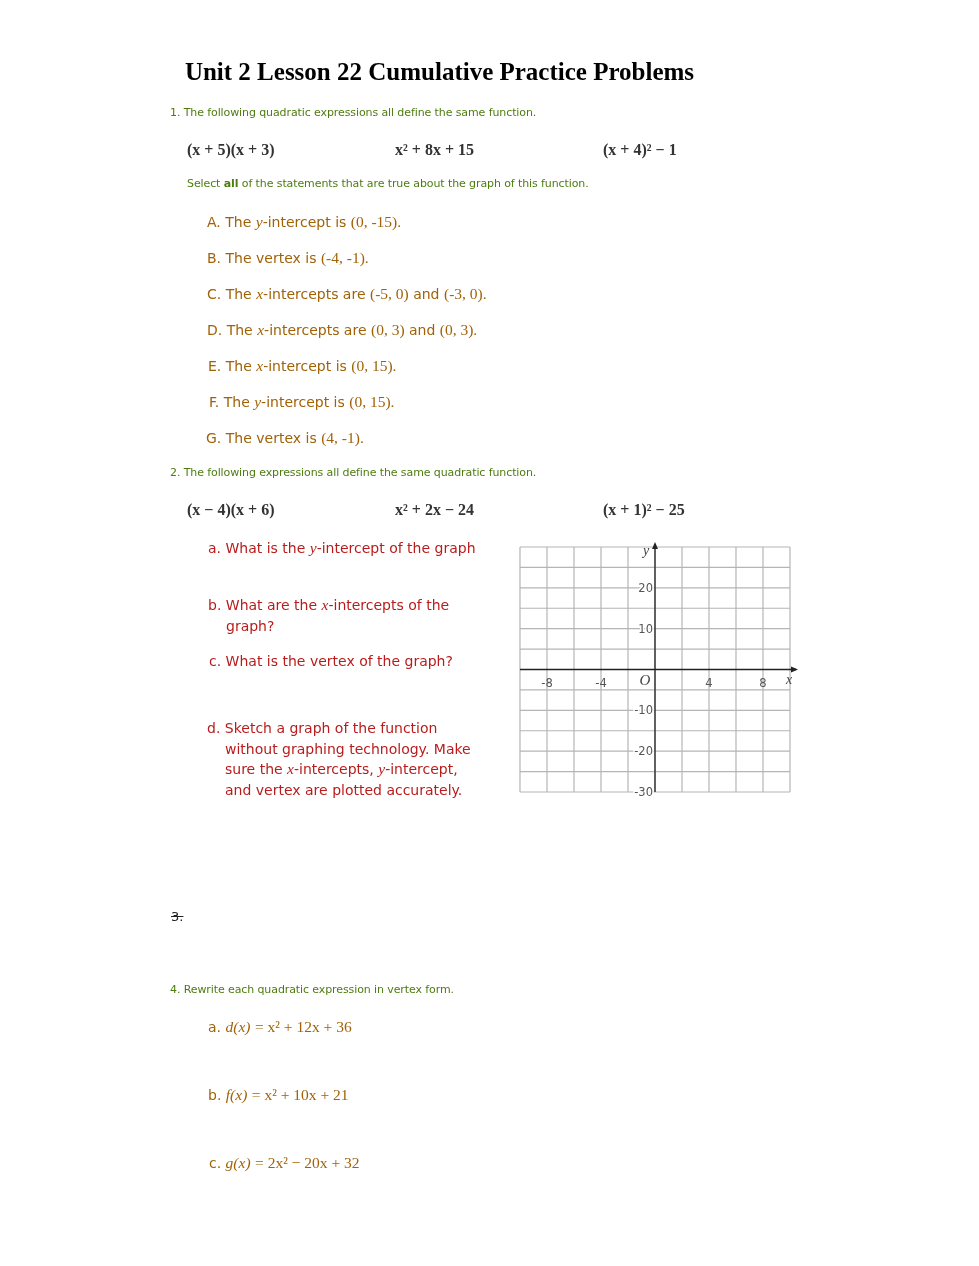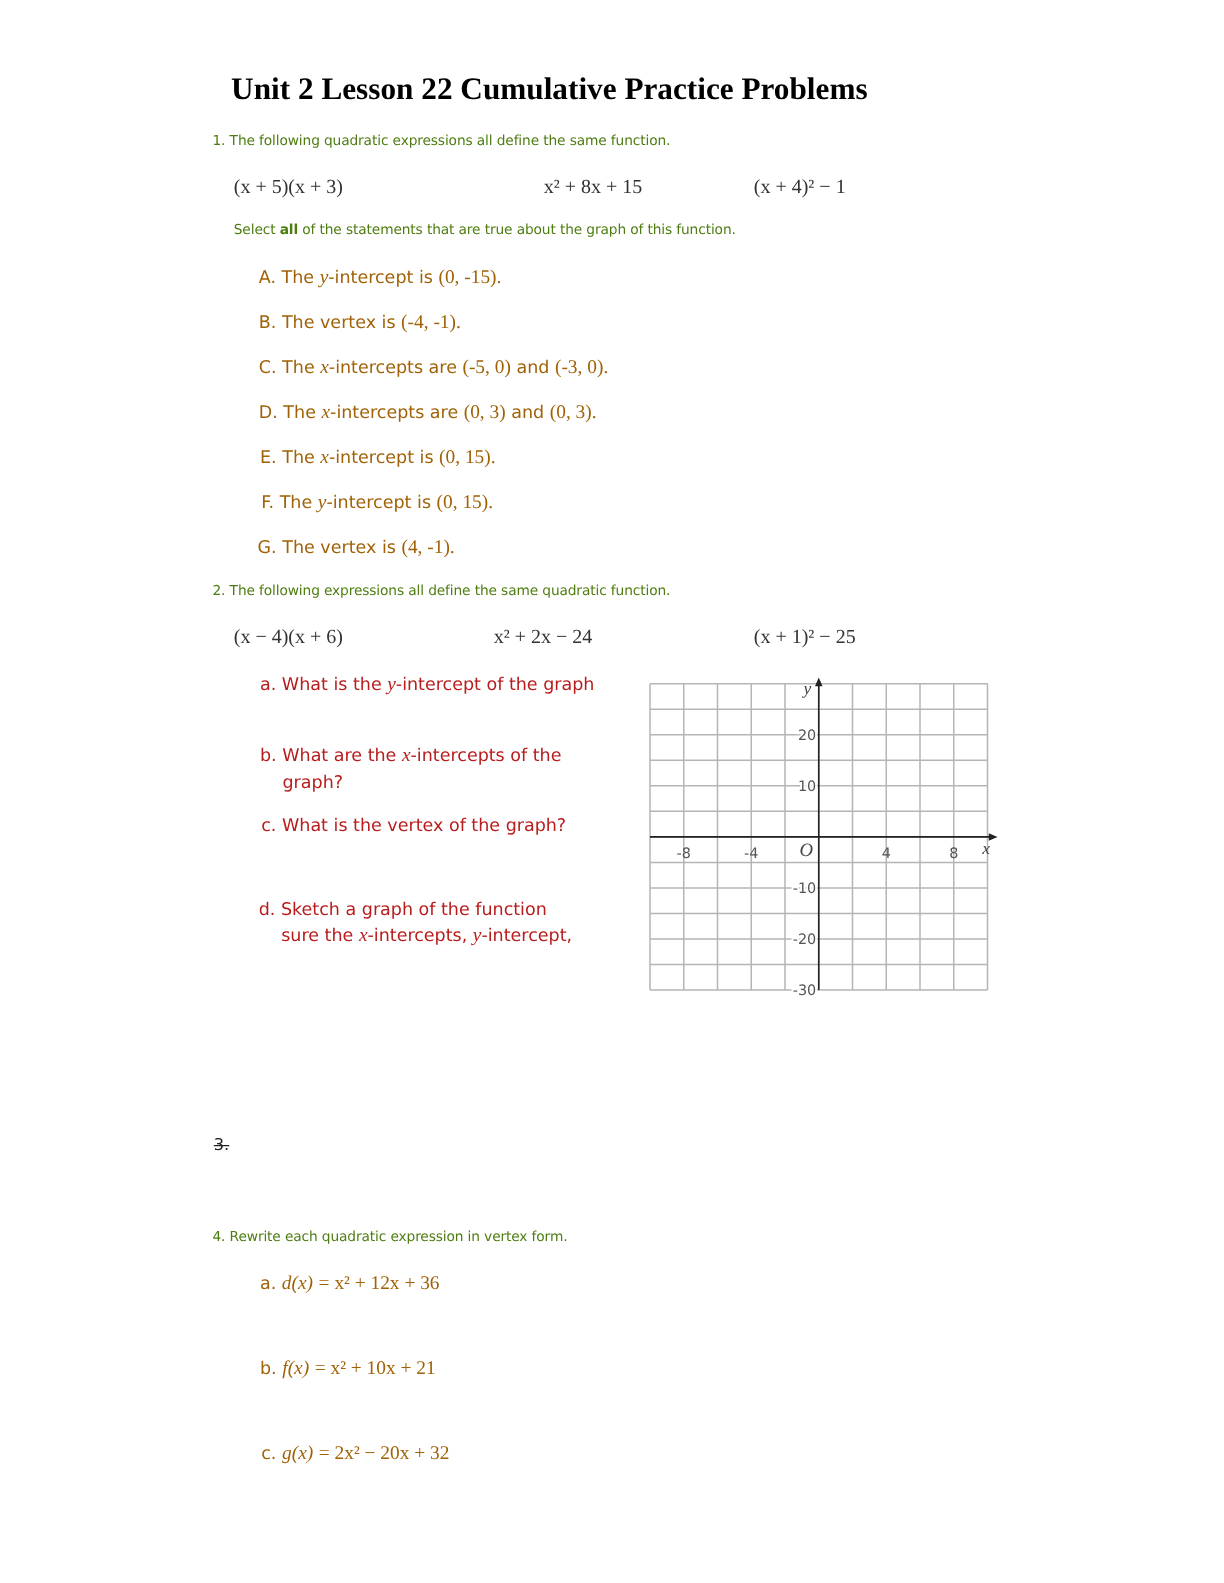--- a/index.html
+++ b/index.html
@@ -1,37 +1,37 @@
 <!DOCTYPE html>
 <html><head>
 <meta charset="utf-8">
 <style>
   html, body { margin: 0; padding: 0; background: #ffffff; }
   body { width: 979px; height: 1266px; position: relative; overflow: hidden; color: #222; }
   .sans { font-family: "DejaVu Sans", "Liberation Sans", sans-serif; }
   .abs { position: absolute; white-space: nowrap; }
   #title { left: 0; width: 879px; top: 58px; text-align: center; font-family: "Liberation Serif", serif; font-weight: bold; font-size: 25px; color: #000; }
   .q { font-family: "DejaVu Sans", sans-serif; font-size: 11px; color: #4d7c0f; letter-spacing: -0.1px; }
-  .math { font-family: "Liberation Serif", serif; font-size: 16px; color: #333; }
+  .math { font-family: "Liberation Serif", serif; font-size: 16px; color: #333; font-weight: bold; }
   .opt { font-family: "DejaVu Sans", sans-serif; font-size: 14px; color: #a16207; }
   .opt i, .q i { font-family: "Liberation Serif", serif; font-style: italic; font-size: 15.5px; }
   .opt .m, .q .m { font-family: "Liberation Serif", serif; font-size: 15.5px; }
   .sub-q { font-family: "DejaVu Sans", sans-serif; font-size: 14px; color: #b91c1c; line-height: 20.5px; white-space: normal; }
   .sub-q .indent { display: block; padding-left: 18px; }
   #graph { position: absolute; left: 512px; top: 538px; }
   .strike { text-decoration: line-through; }
 </style>
 </head>
 <body>
 
 <div id="title" class="abs">Unit 2 Lesson 22 Cumulative Practice Problems</div>
 
 <div class="abs q" style="left:170px; top:106px;">1. The following quadratic expressions all define the same function.</div>
 <div class="abs math" style="left:187px; top:141px;">(x + 5)(x + 3)</div>
-<div class="abs math" style="left:395px; top:141px;margin-left:40px;">x² + 8x + 15</div>
+<div class="abs math" style="left:395px; top:141px;">x² + 8x + 15</div>
 <div class="abs math" style="left:603px; top:141px;">(x + 4)² − 1</div>
 
 <div class="abs q" style="left:187px; top:177px;">
   <span>Select </span><b>all</b><span> of the statements that are true about the graph of this function.</span>
 </div>
 
 <div class="abs opt" style="left:207px; top:213px;">
   <span>A.</span>
   <span>The </span><i>y</i><span>-intercept is </span><span class="m">(0, -15).</span>
 </div>
@@ -70,21 +70,23 @@
 </div>
 <div class="abs sub-q" style="left:208px; top:595px; width:300px;">
   <span>b. What are the </span><i style="font-family:'Liberation Serif',serif;font-size:15.5px;">x</i><span>-intercepts of the</span>
   <span class="indent">graph?</span>
 </div>
 <div class="abs sub-q" style="left:209px; top:651px; width:300px;">
   <span>c. What is the vertex of the graph?</span>
 </div>
 <div class="abs sub-q" style="left:207px; top:718px; width:300px;">
   <span>d. Sketch a graph of the function</span>
+  <span class="indent">without graphing technology. Make</span>
   <span class="indent"><span>sure the </span><i style="font-family:'Liberation Serif',serif;font-size:15.5px;">x</i><span>-intercepts, </span><i style="font-family:'Liberation Serif',serif;font-size:15.5px;">y</i><span>-intercept,</span></span>
+  <span class="indent">and vertex are plotted accurately.</span>
 </div>
 
 <svg id="graph" width="290" height="268">
   <g id="grid-lines">
       <line x1="8" y1="9" x2="8" y2="254" stroke="#b5b5b5" stroke-width="1.2"></line>
       <line x1="35" y1="9" x2="35" y2="254" stroke="#b5b5b5" stroke-width="1.2"></line>
       <line x1="62" y1="9" x2="62" y2="254" stroke="#b5b5b5" stroke-width="1.2"></line>
       <line x1="89" y1="9" x2="89" y2="254" stroke="#b5b5b5" stroke-width="1.2"></line>
       <line x1="116" y1="9" x2="116" y2="254" stroke="#b5b5b5" stroke-width="1.2"></line>
       <line x1="143" y1="9" x2="143" y2="254" stroke="#b5b5b5" stroke-width="1.2"></line>

